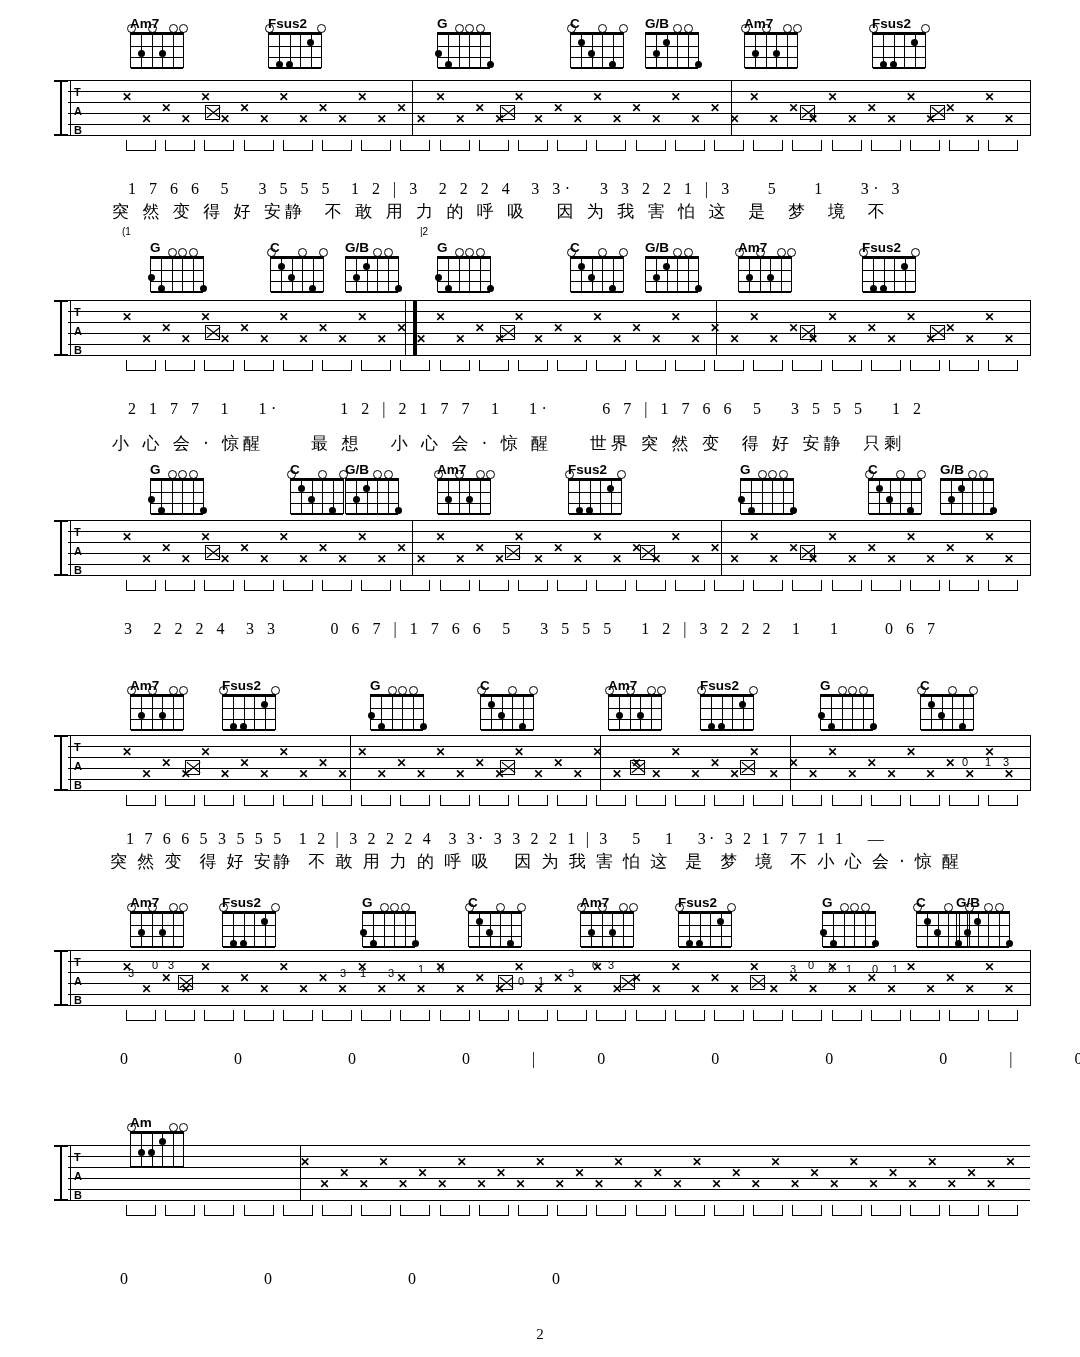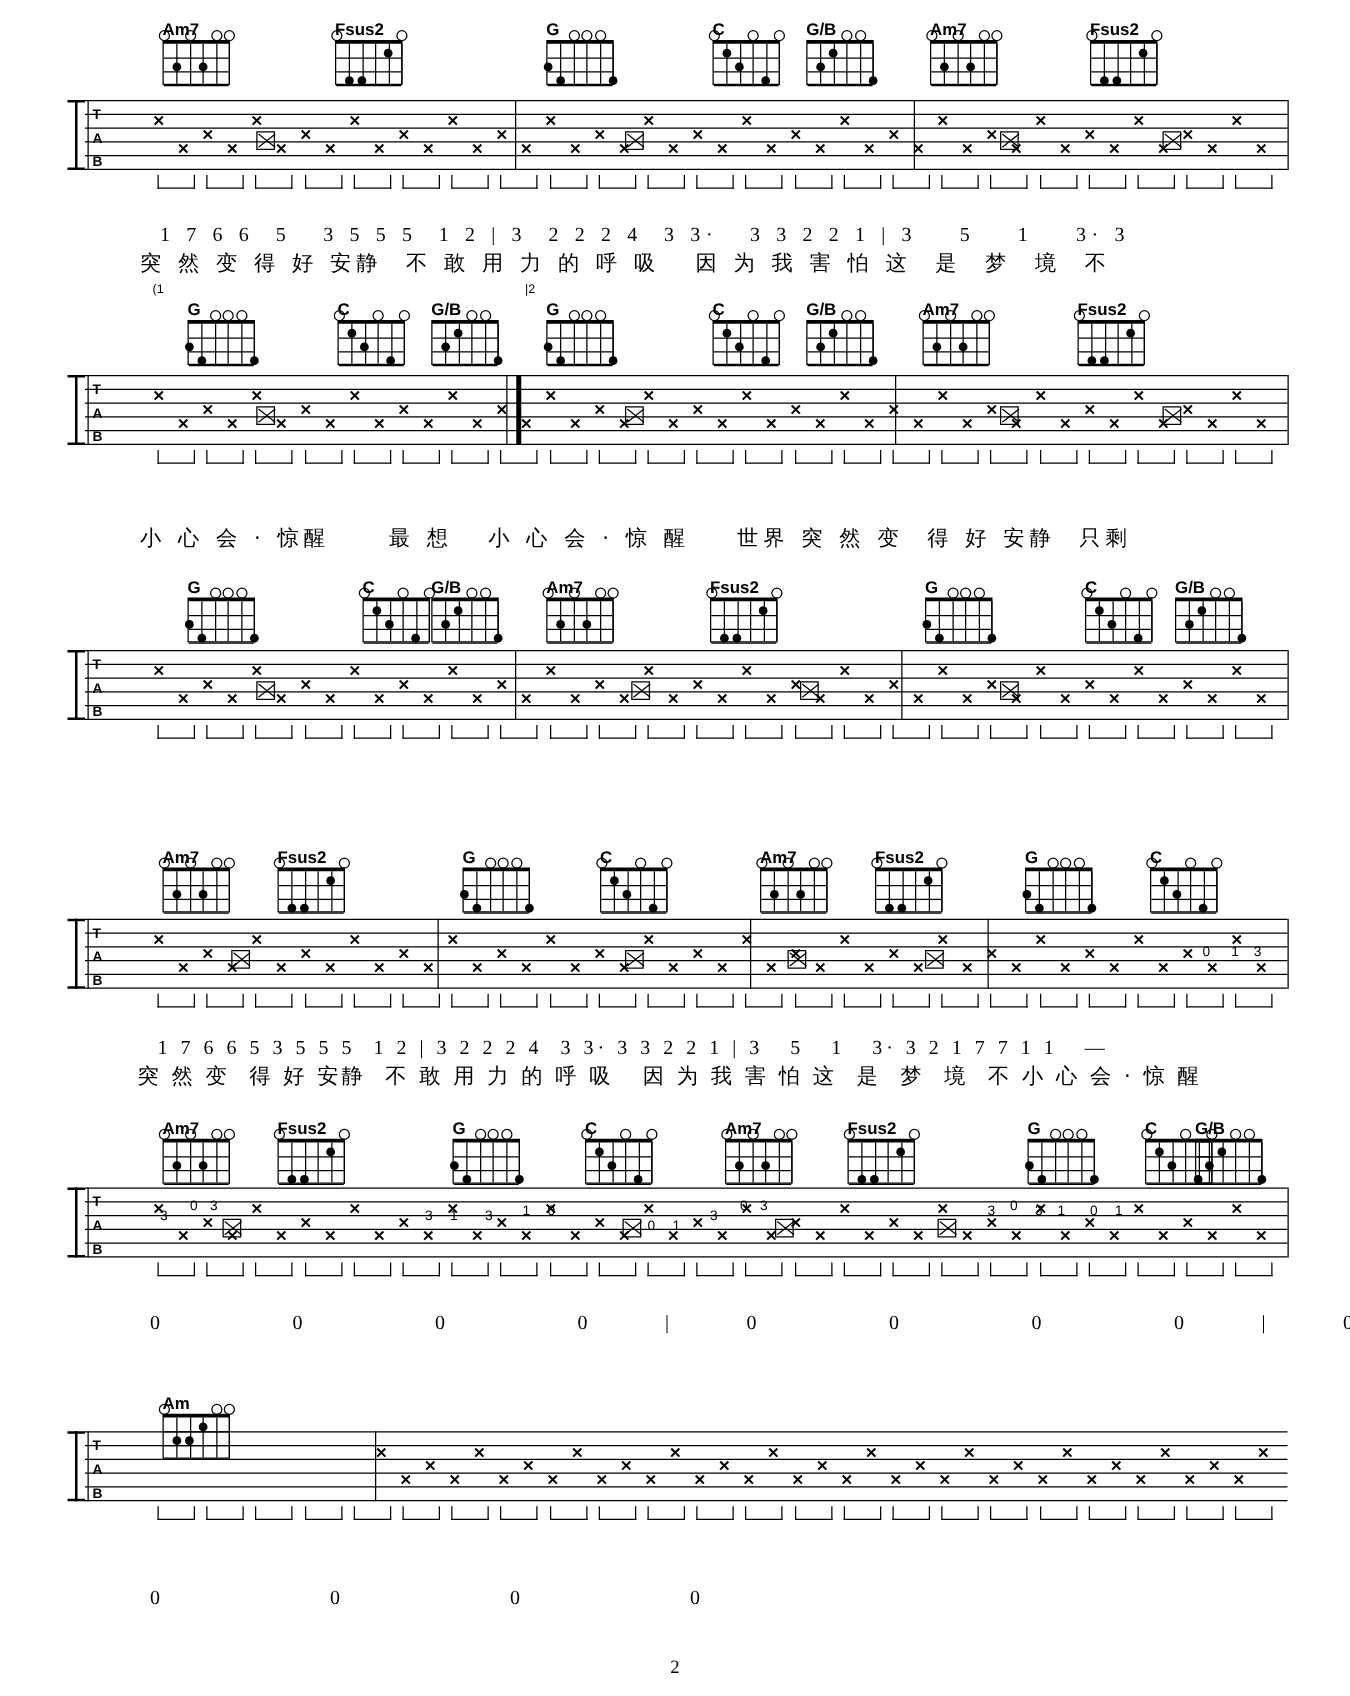--- a/index.html
+++ b/index.html
@@ -518,21 +518,22 @@
         <div class="strum" style="left: 870.8px; top: 60px; width: 28px;"></div>
         <div class="strum" style="left: 910px; top: 60px; width: 28px;"></div>
         <div class="strum" style="left: 949.2px; top: 60px; width: 28px;"></div>
         <div class="strum" style="left: 988.4px; top: 60px; width: 28px;"></div>
         <div class="boxmark" style="left: 205px; top: 25px;"></div>
         <div class="boxmark" style="left: 500px; top: 25px;"></div>
         <div class="boxmark" style="left: 800px; top: 25px;"></div>
         <div class="boxmark" style="left: 930px; top: 25px;"></div>
       </div>
       <div style="position: absolute; left: 0px; top: 400px; width: 1080px; height: 50px;">
-        <div class="lyr" style="left: 112px; top: 22px; letter-spacing: 4px; white-space: pre;">小 心 会 · 惊醒     最 想   小 心 会 · 惊 醒    世界 突 然 变  得 好 安静  只剩</div>
+        <div class="num" style="left: 128px; top: 0px; letter-spacing: 4.5px; font-size: 16px; white-space: pre;">2 1 7 7  1   1·       1 2 | 2 1 7 7  1   1·      6 7 | 1 7 6 6  5   3 5 5 5   1 2</div>
+        <div class="lyr" style="left: 112px; top: 34px; letter-spacing: 4px; white-space: pre;">小 心 会 · 惊醒     最 想   小 心 会 · 惊 醒    世界 突 然 变  得 好 安静  只剩</div>
       </div>
     </div>
     <div class="system" style="top: 0px;">
       <div class="chord" style="left: 150px; top: 462px; position: absolute;">
         <div class="nm">G</div>
         <div class="grid">
           <div class="v" style="left: 10.4px;"></div>
           <div class="v" style="left: 20.8px;"></div>
           <div class="v" style="left: 31.2px;"></div>
           <div class="v" style="left: 41.6px;"></div>
@@ -767,20 +768,21 @@
         <div class="strum" style="left: 870.8px; top: 60px; width: 28px;"></div>
         <div class="strum" style="left: 910px; top: 60px; width: 28px;"></div>
         <div class="strum" style="left: 949.2px; top: 60px; width: 28px;"></div>
         <div class="strum" style="left: 988.4px; top: 60px; width: 28px;"></div>
         <div class="boxmark" style="left: 205px; top: 25px;"></div>
         <div class="boxmark" style="left: 505px; top: 25px;"></div>
         <div class="boxmark" style="left: 640px; top: 25px;"></div>
         <div class="boxmark" style="left: 800px; top: 25px;"></div>
       </div>
       <div style="position: absolute; left: 0px; top: 620px; width: 1080px; height: 50px;">
+        <div class="num" style="left: 124px; top: 0px; letter-spacing: 4.5px; font-size: 16px; white-space: pre;">3  2 2 2 4  3 3      0 6 7 | 1 7 6 6  5   3 5 5 5   1 2 | 3 2 2 2  1   1     0 6 7</div>
       </div>
     </div>
     <div class="system" style="top: 0px;">
       <div class="chord" style="left: 130px; top: 678px; position: absolute;">
         <div class="nm">Am7</div>
         <div class="grid">
           <div class="v" style="left: 10.4px;"></div>
           <div class="v" style="left: 20.8px;"></div>
           <div class="v" style="left: 31.2px;"></div>
           <div class="v" style="left: 41.6px;"></div>

